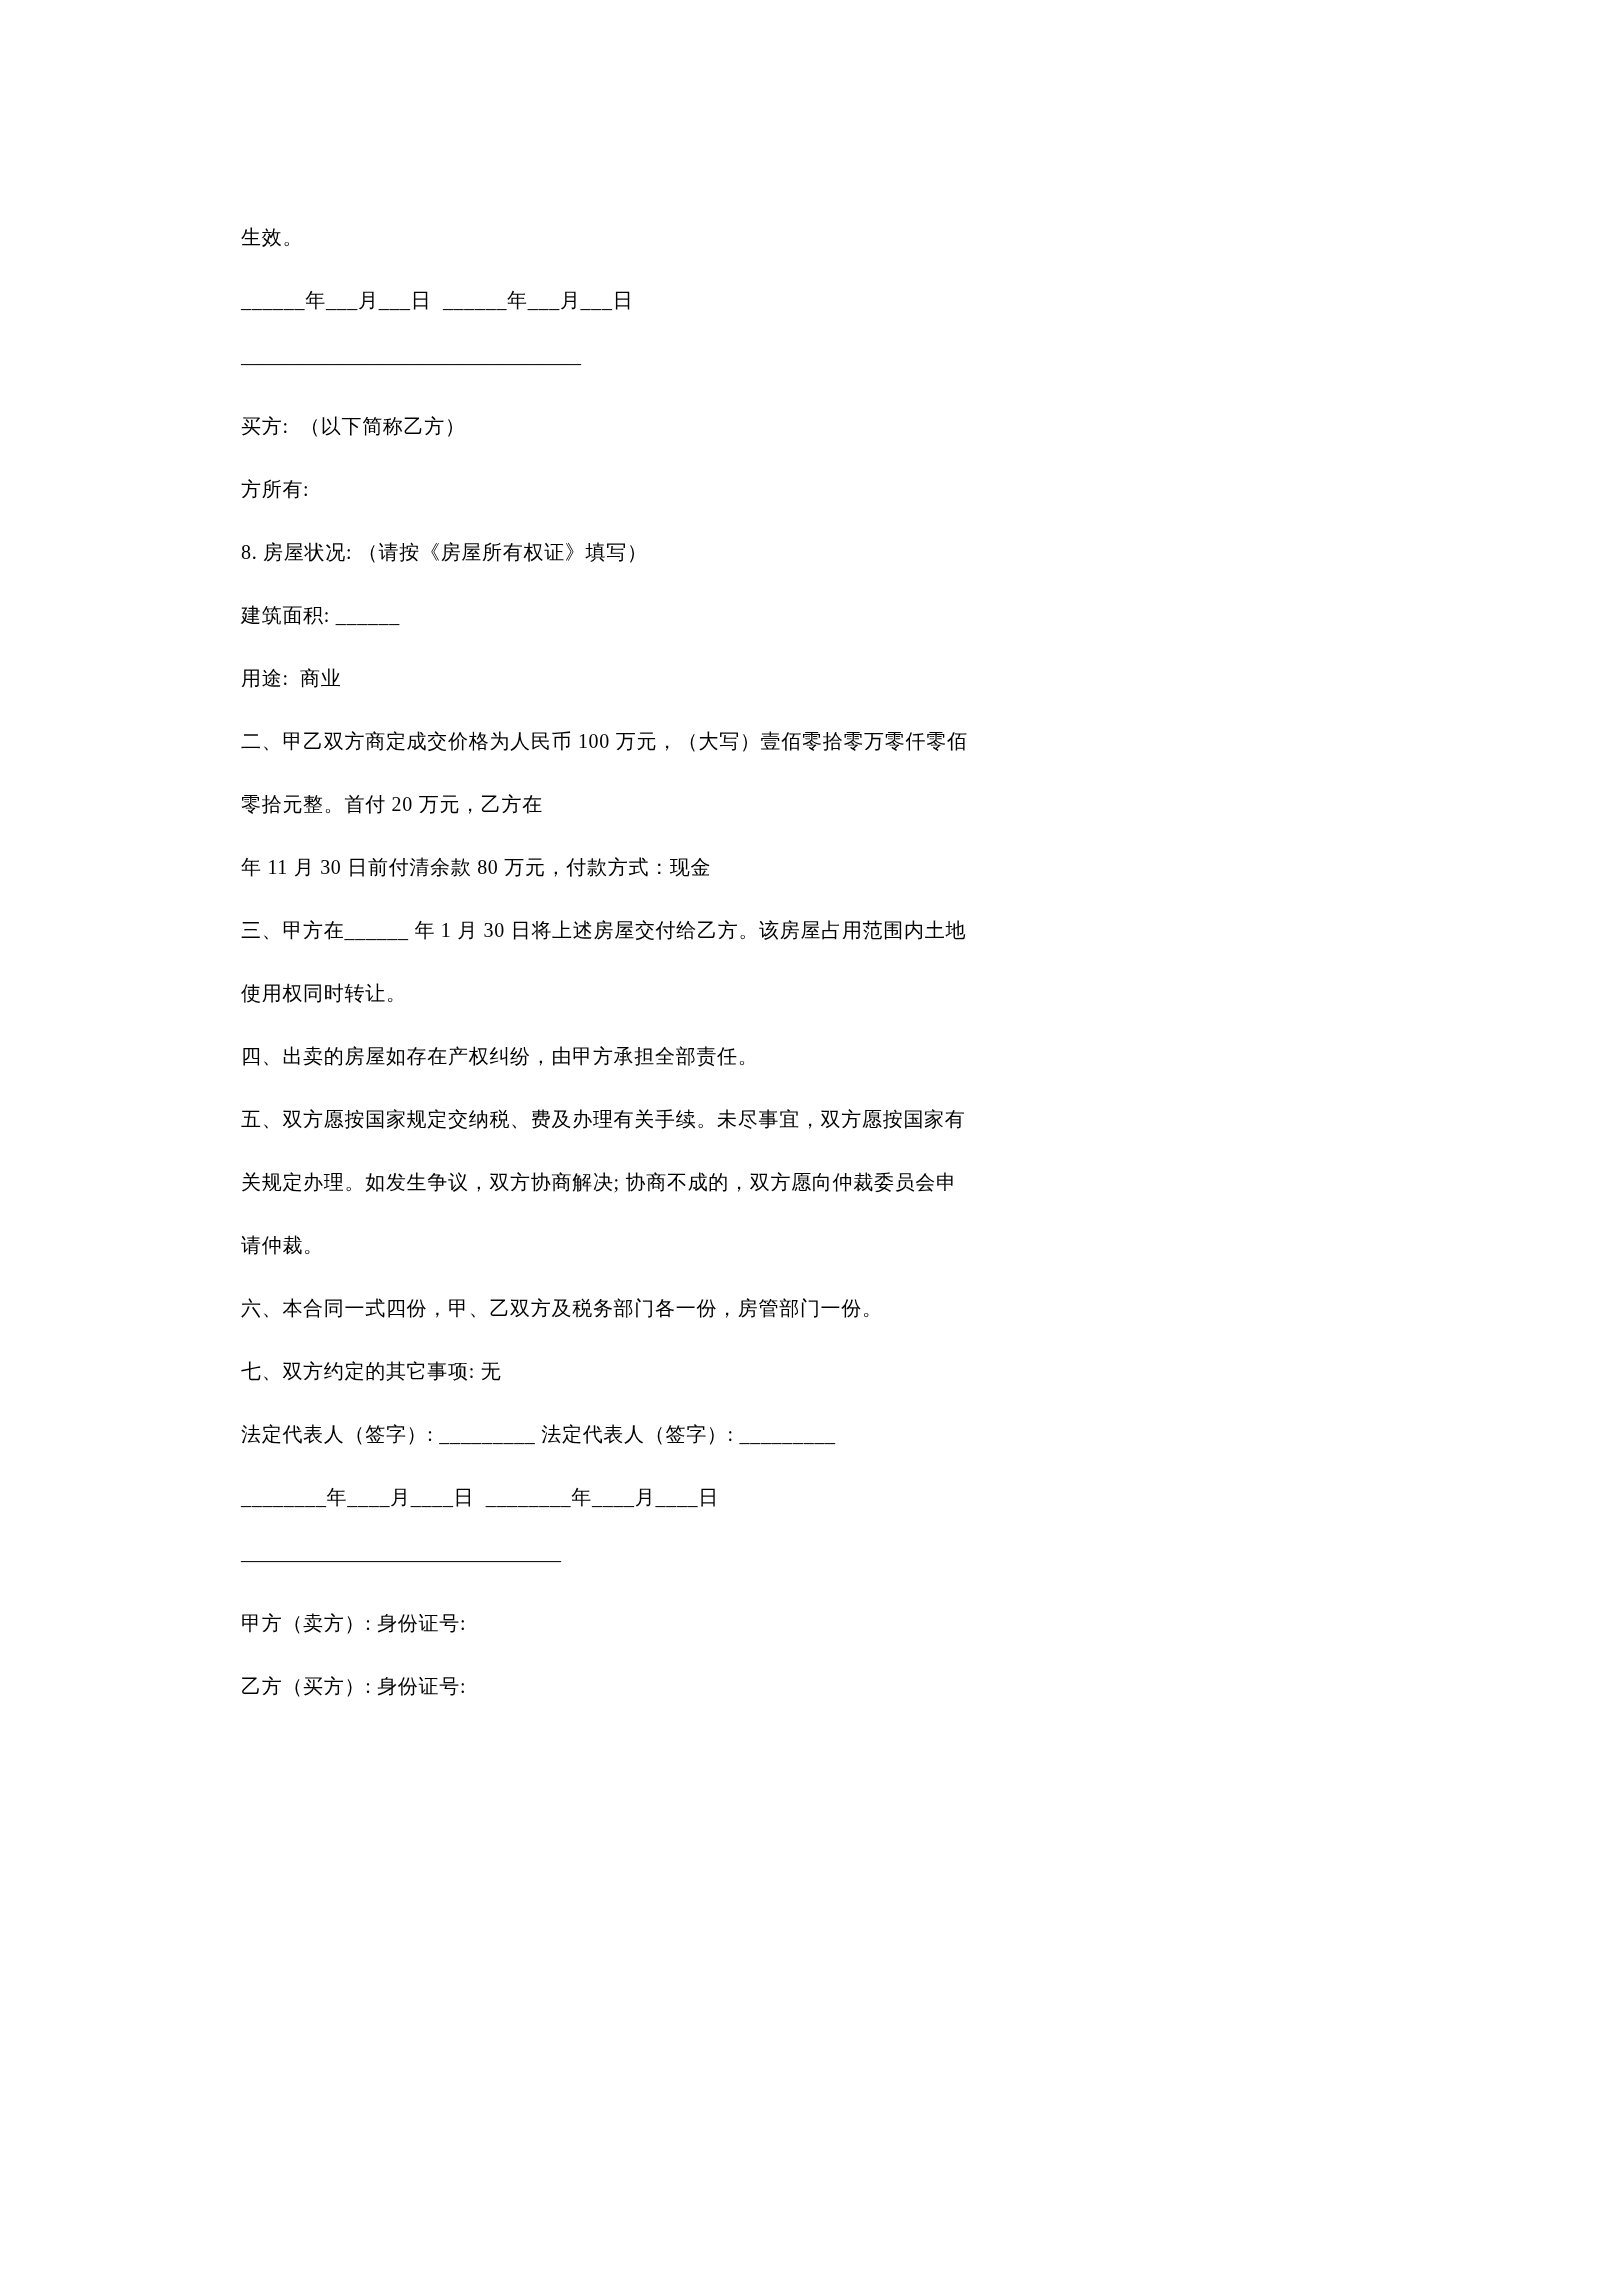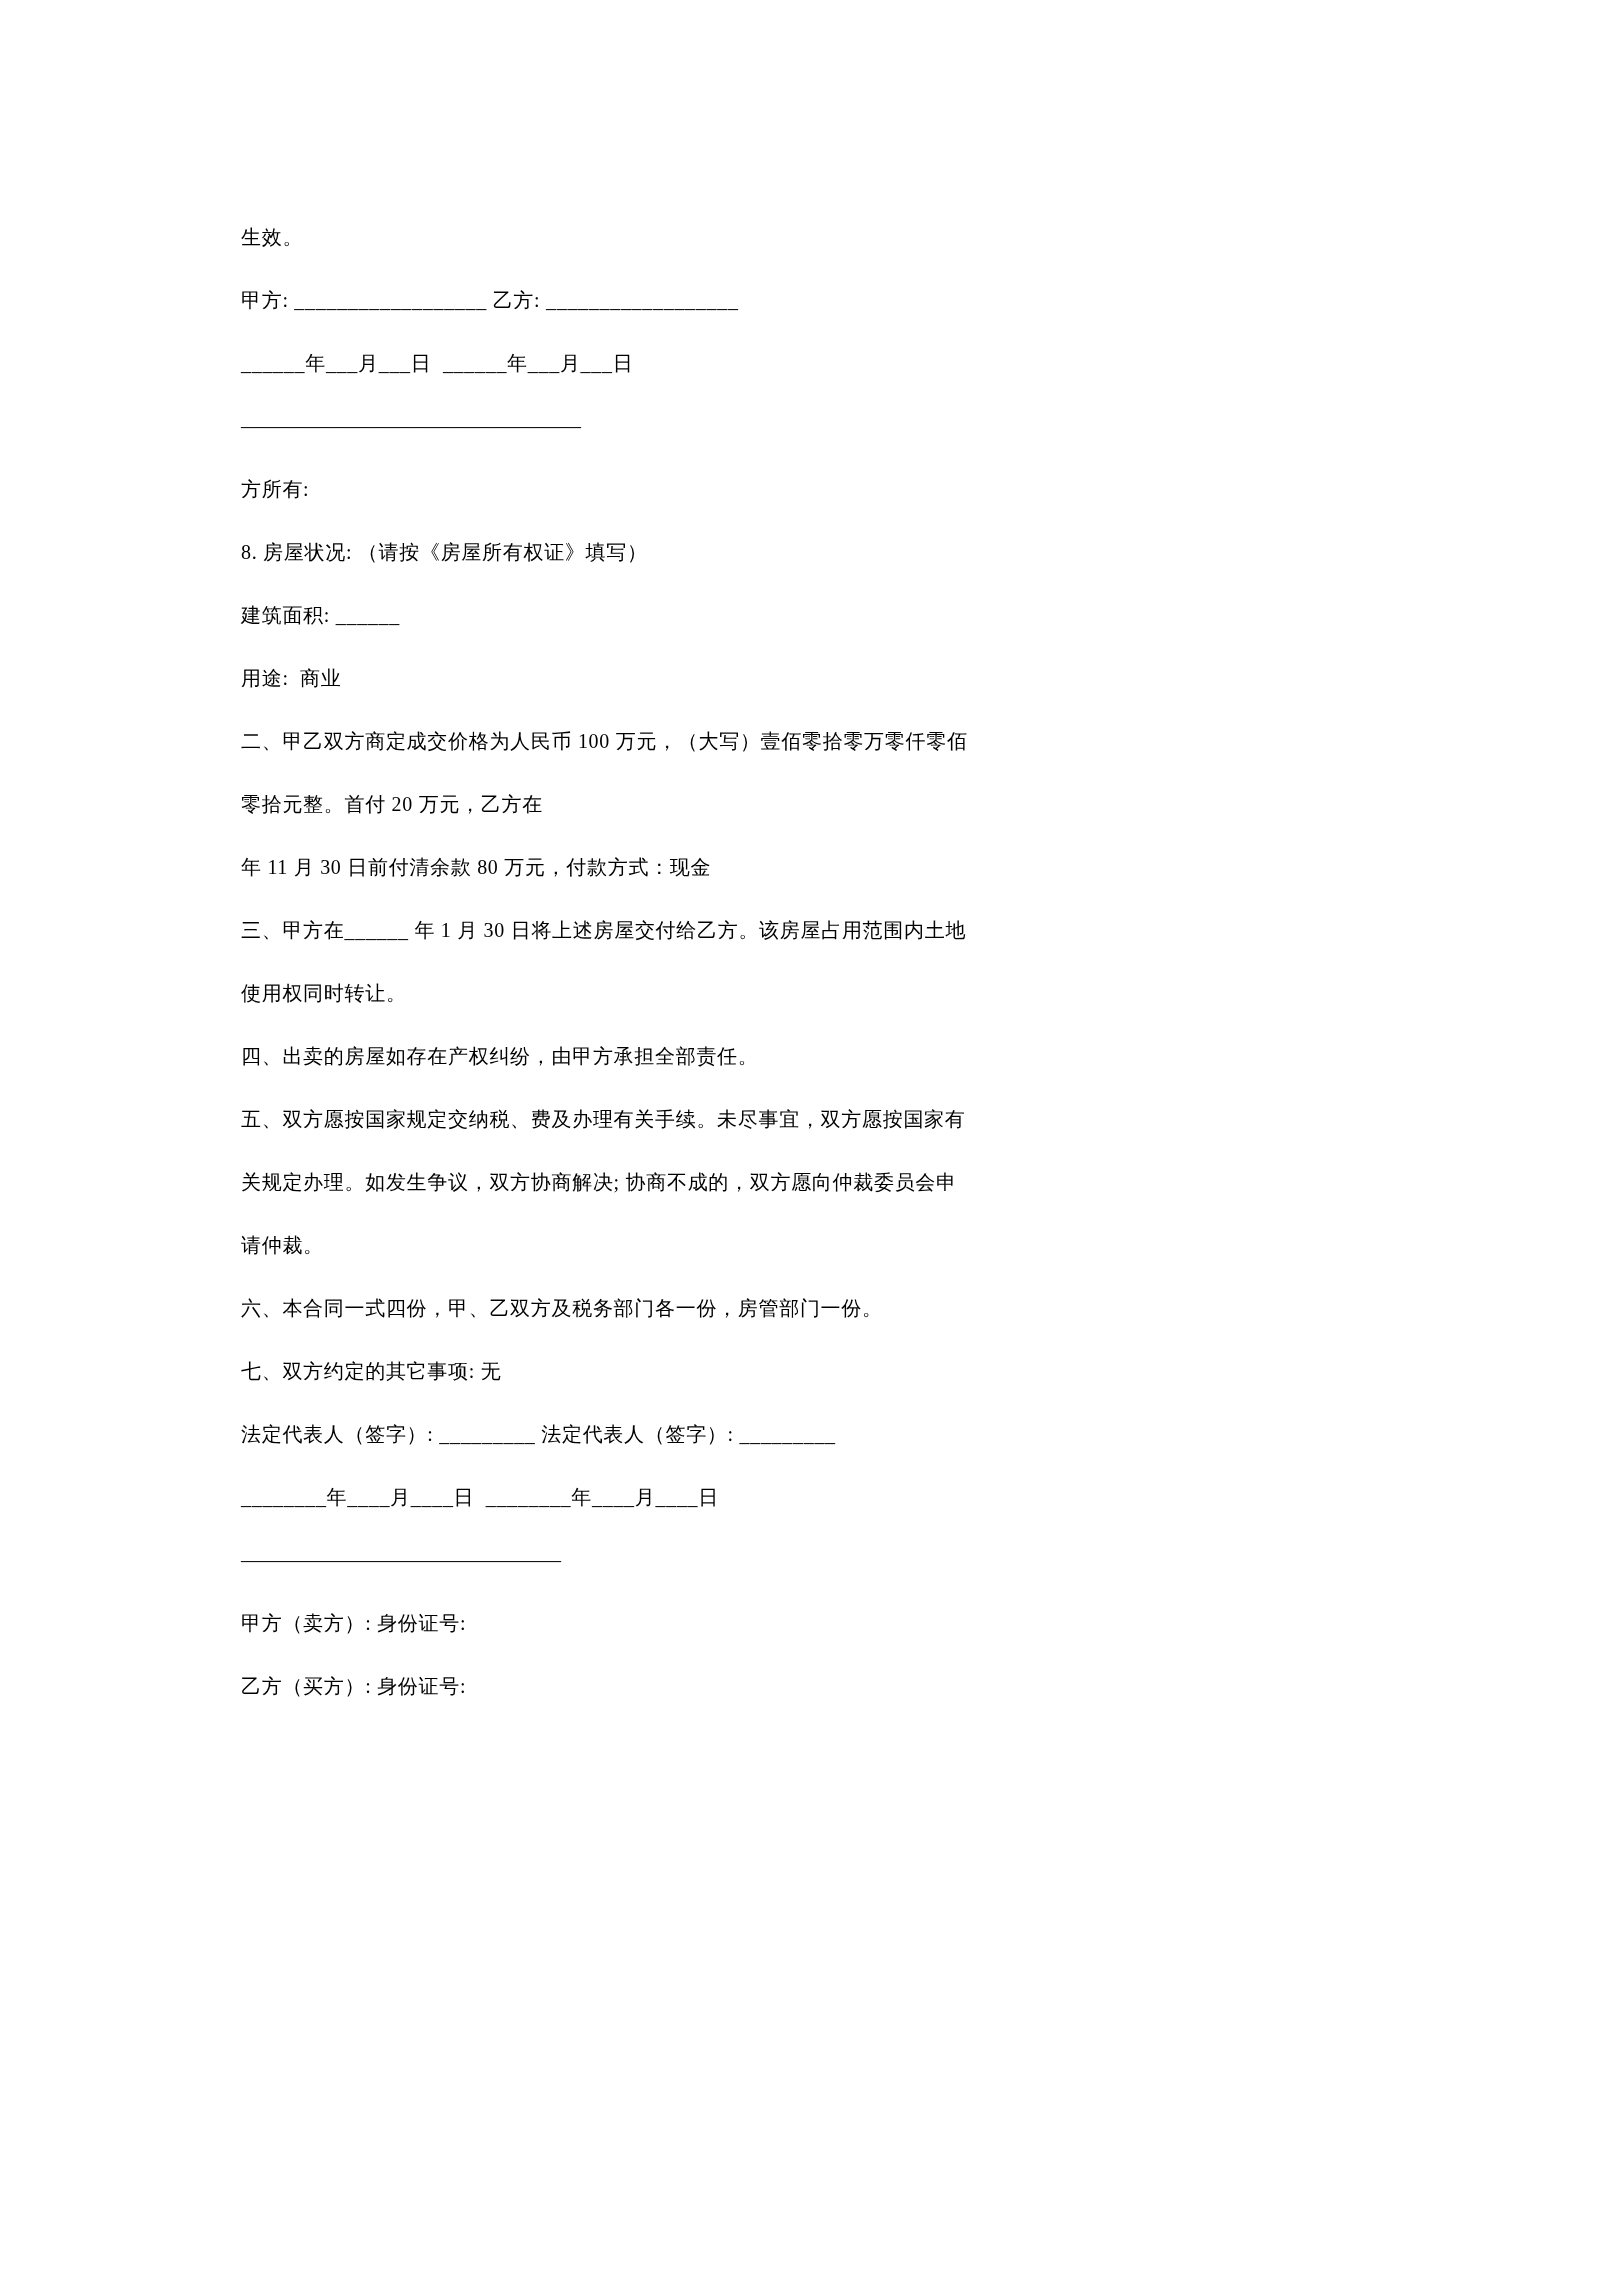--- a/index.html
+++ b/index.html
@@ -32,23 +32,23 @@
   }
   .divider {
     letter-spacing: 0;
   }
 </style>
 </head>
 <body>
 
 <div class="page">
   <p class="line">生效。</p>
-  <p class="line">甲方: __________________ 乙方: __________________</p>
   <p class="line">______年___月___日  ______年___月___日</p>
   <p class="line divider">—————————————————</p>
+  <p class="line">买方:  （以下简称乙方）</p>
   <p class="line">方所有:</p>
   <p class="line">8. 房屋状况: （请按《房屋所有权证》填写）</p>
   <p class="line">建筑面积: ______</p>
   <p class="line">用途:  商业</p>
   <p class="line">二、甲乙双方商定成交价格为人民币 100 万元，（大写）壹佰零拾零万零仟零佰</p>
   <p class="line">零拾元整。首付 20 万元，乙方在</p>
   <p class="line">年 11 月 30 日前付清余款 80 万元，付款方式：现金</p>
   <p class="line">三、甲方在______ 年 1 月 30 日将上述房屋交付给乙方。该房屋占用范围内土地</p>
   <p class="line">使用权同时转让。</p>
   <p class="line">四、出卖的房屋如存在产权纠纷，由甲方承担全部责任。</p>

